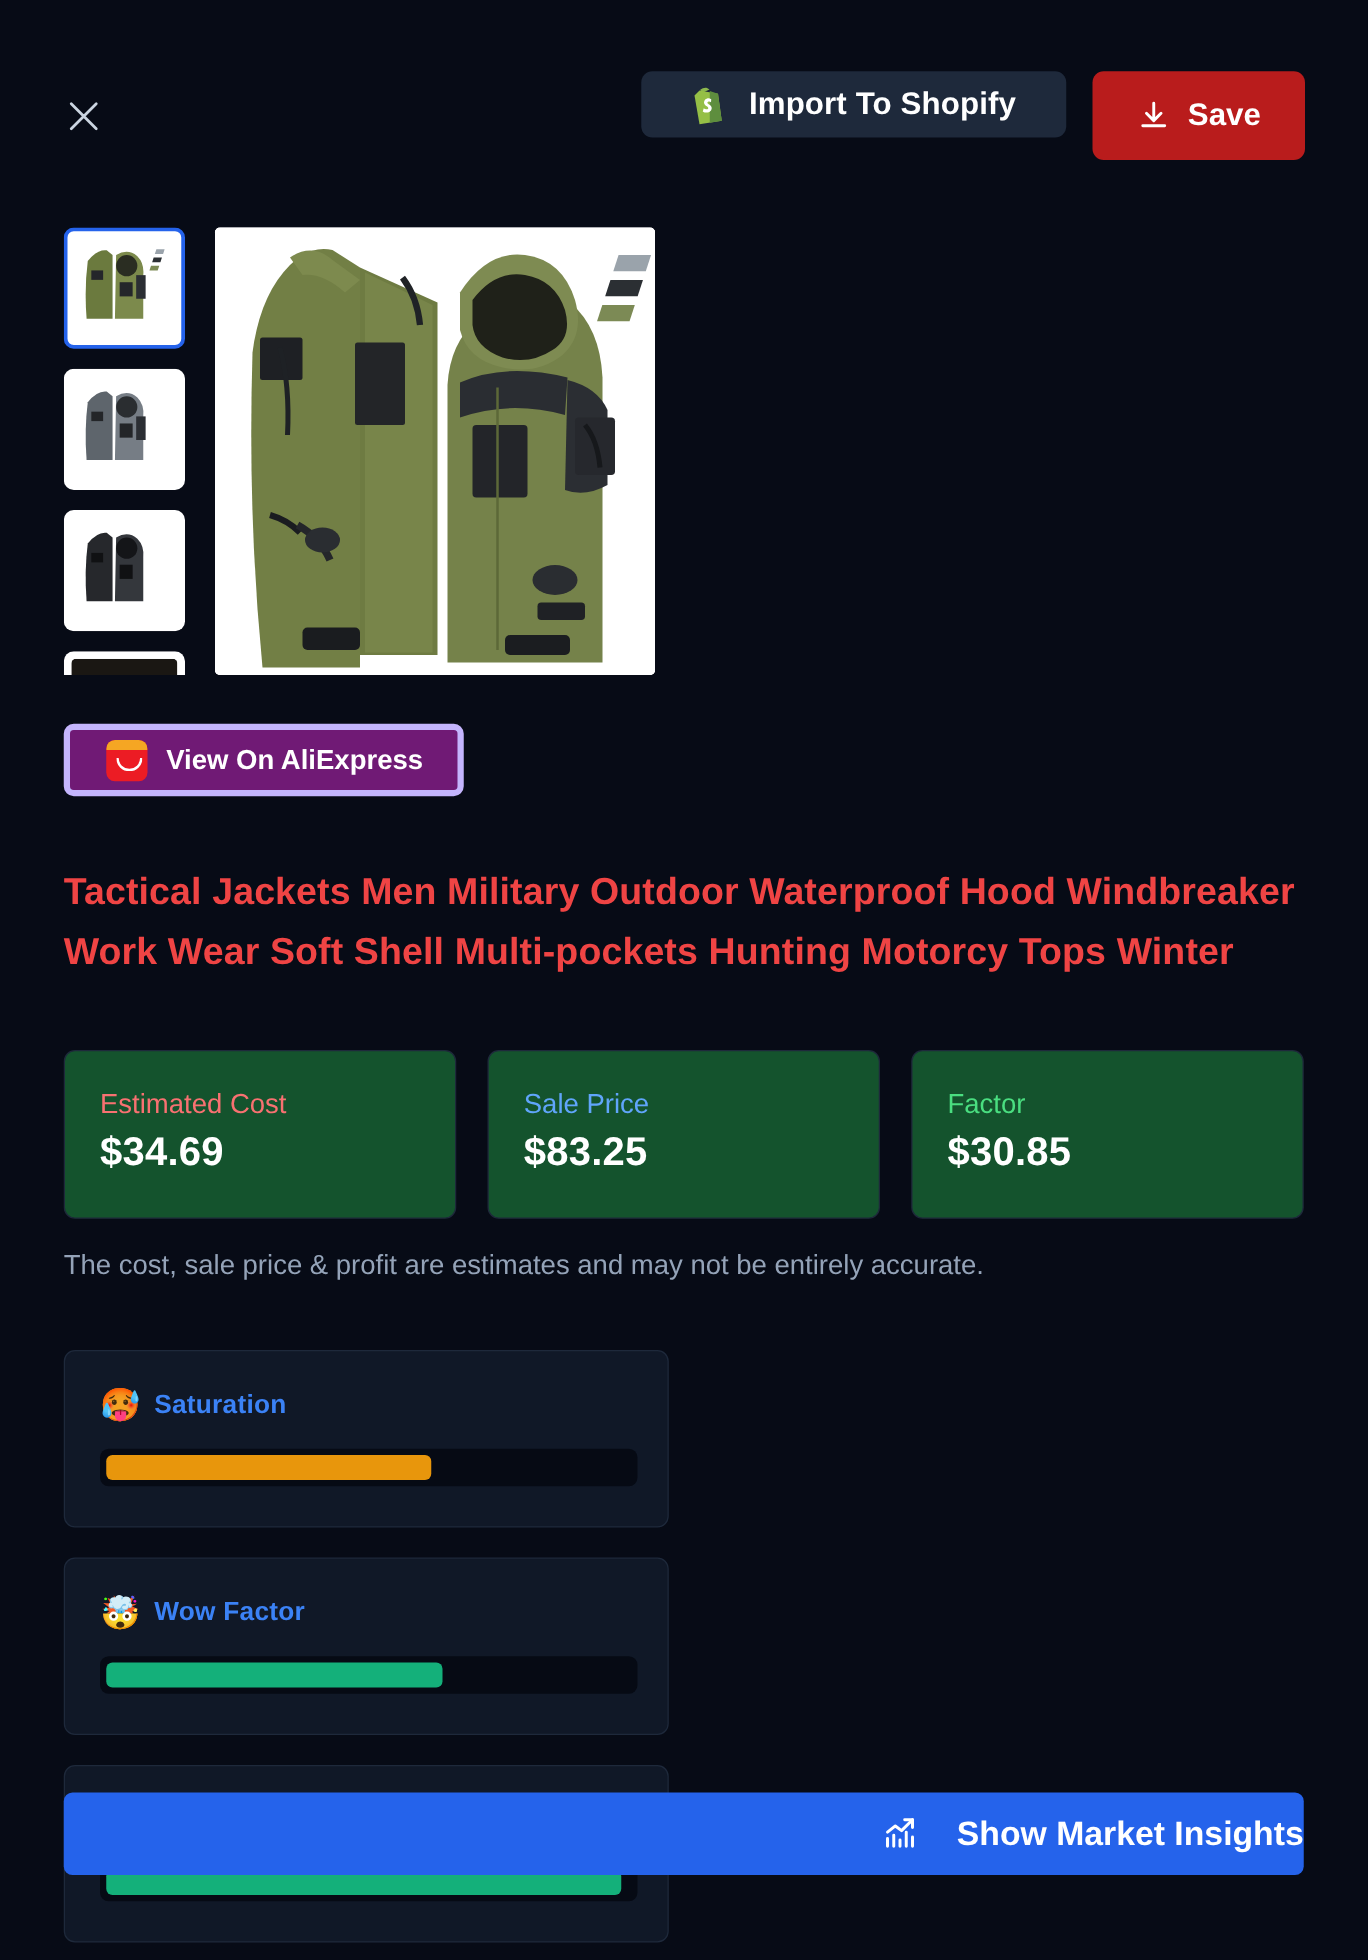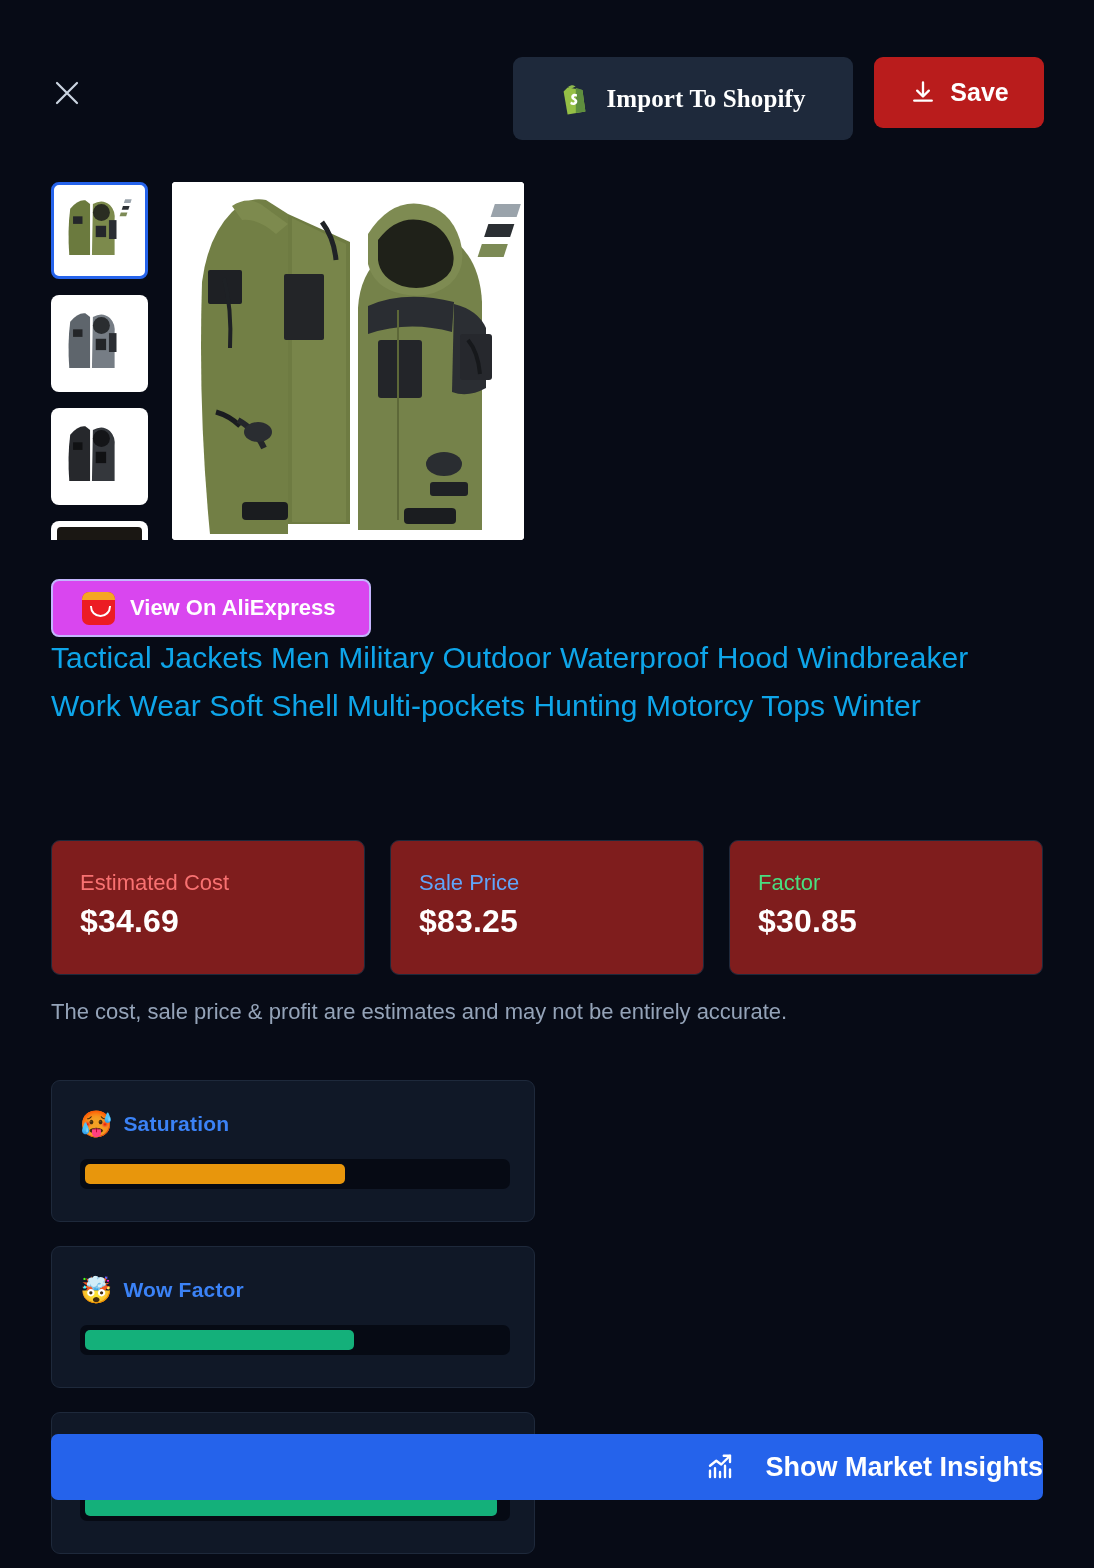--- a/index.html
+++ b/index.html
@@ -38,29 +38,28 @@
     justify-content: center;
     cursor: pointer;
   }
   .close-btn svg { display: block; }
 
   .import-btn {
     position: absolute;
     left: 513px;
     top: 57px;
     width: 340px;
-    height: 83px;
+    height: 53px;
     background: #1e293b;
     border-radius: 9px;
     display: flex;
     align-items: center;
     justify-content: center;
     gap: 16px;
     cursor: pointer;
-    font-family: Liberation Serif, serif;
   }
   .import-btn .label {
     color: #ffffff;
     font-size: 25px;
     font-weight: 700;
     letter-spacing: 0.1px;
   }
 
   .shopify-icon {
     width: 30px;
@@ -136,23 +135,23 @@
   
   .jacket-scene { position: absolute; inset: 0; background:#fff; }
 
   
   .ali-btn {
     position: absolute;
     left: 51px;
     top: 579px;
     width: 320px;
     height: 58px;
-    border: 2px solid #c4b5fd;
+    border: 5px solid #c4b5fd;
     border-radius: 8px;
-    background: #d946ef;
+    background: #701a75;
     display: flex;
     align-items: center;
     gap: 15px;
     padding-left: 29px;
     cursor: pointer;
   }
   .ali-icon {
     width: 33px; height: 33px;
     border-radius: 7px;
     background: #ec1c24;
@@ -173,42 +172,42 @@
     border: 2.4px solid #ffffff;
     border-top: none;
     border-radius: 0 0 12px 12px;
   }
   .ali-btn .label { color: #ffffff; font-size: 22px; font-weight: 700; }
 
   
   .product-title {
     position: absolute;
     left: 51px;
-    top: 634px;
+    top: 690px;
     width: 995px;
-    color: #0ea5e9;
+    color: #ef4444;
     font-size: 30px;
-    font-weight: 400;
+    font-weight: 700;
     line-height: 48px;
     letter-spacing: 0.1px;
   }
 
   
   .prices {
     position: absolute;
     left: 51px;
     top: 840px;
     width: 992px;
     display: flex;
     gap: 25px;
   }
   .price-card {
     flex: 1;
     height: 135px;
-    background: #7f1d1d;
+    background: #14532d;
     border: 1px solid #1e293b;
     border-radius: 9px;
     padding: 29px 0 0 28px;
   }
   .price-label { font-size: 22px; font-weight: 400; margin-bottom: 7px; }
   .price-value { color: #ffffff; font-size: 32px; font-weight: 700; letter-spacing: 0.2px; }
 
   .disclaimer {
     position: absolute;
     left: 51px;

